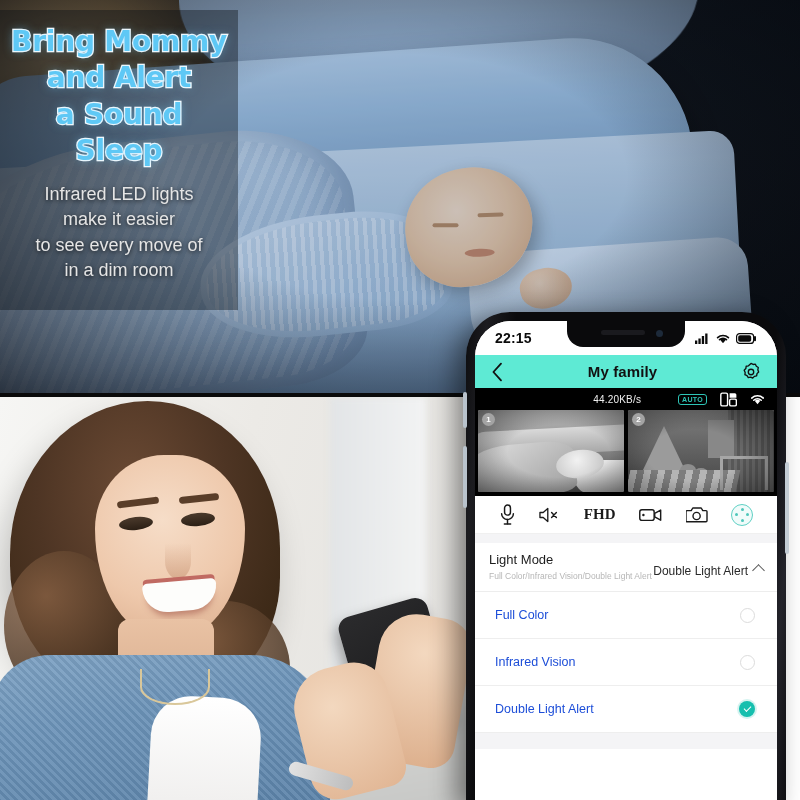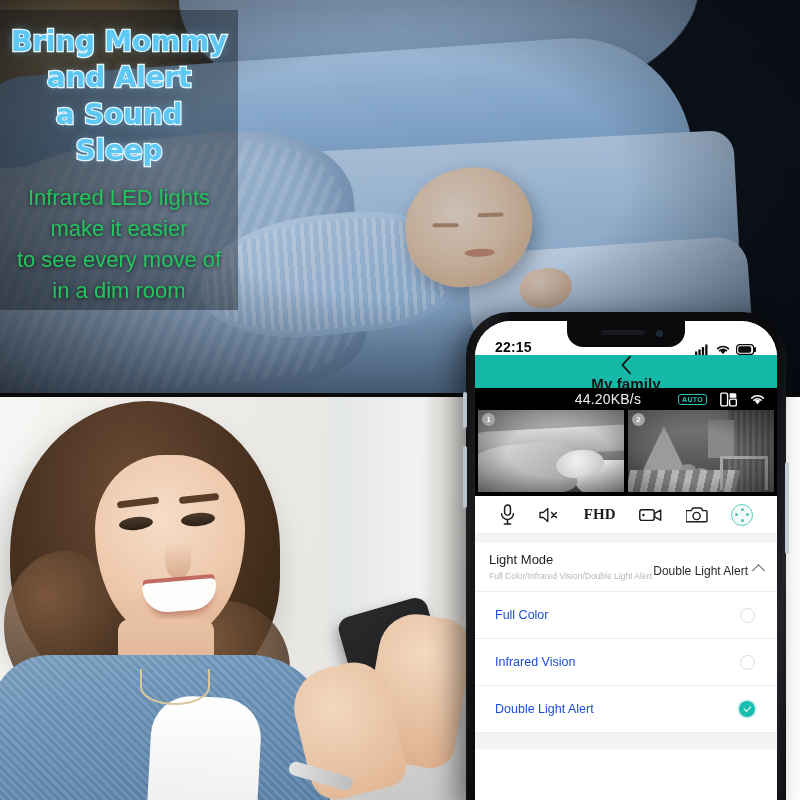--- a/index.html
+++ b/index.html
@@ -111,23 +111,23 @@
     color: #5ec8f5;
     letter-spacing: -0.2px;
     -webkit-text-stroke: 2.6px #ffffff;
     paint-order: stroke fill;
     text-shadow: 0 0 10px rgba(110,200,245,.55);
   }
   .subline {
     margin-top: 12px;
     font-family: "Liberation Sans", sans-serif;
     font-weight: 400;
-    font-size: 22px;
+    font-size: 18px;
     line-height: 1.42;
-    color: #22c55e;
+    color: #e5e5e5;
     text-shadow: 0 1px 4px rgba(0,0,0,.75);
   }
 
   
   .photo-bottom {
     position: absolute; left: 0; top: 397px; width: 472px; height: 403px;
     overflow: hidden; background: #f2f2f0;
   }
   .room-bg { position:absolute; inset:0;
     background: linear-gradient(105deg,#f6f6f4 0%, #eceae6 45%, #e3e2df 100%); }
@@ -206,47 +206,47 @@
   .phone-metal-r { position:absolute; right:-3px; top: 150px; width: 4px; height: 92px; background:#c3ccd4; border-radius:2px; }
   .screen {
     position: relative; width: 100%; height: 100%;
     border-radius: 36px 36px 0 0;
     background: #ffffff; overflow: hidden;
   }
 
   
   .status-bar {
     position: relative; height: 34px; background:#ffffff;
-    display:flex; align-items:flex-end; justify-content: space-between;
+    display:flex; align-items:center; justify-content: space-between;
     padding: 0 20px;
   }
   .status-time { font-size: 14px; font-weight: 600; color:#0b0b0b; letter-spacing: .2px; }
   .status-right { display:flex; align-items:center; gap: 6px; }
   .notch {
     position:absolute; left: 50%; top: 0; transform: translateX(-50%);
     width: 118px; height: 26px; background:#0a0a0c; border-radius: 0 0 16px 16px;
   }
   .notch-cam { position:absolute; right: 22px; top: 9px; width: 7px; height: 7px;
     border-radius:50%; background:#1d2a3a; }
   .notch-speaker { position:absolute; left: 34px; top: 9px; width: 44px; height: 5px;
     border-radius: 3px; background:#1a1a1e; }
 
   
   .nav-bar {
-    height: 33px; background:#14b8a6; display:flex; align-items:center;
-    padding: 0 16px; justify-content: space-between; flex-direction: column;
+    height: 33px; background:#5eead4; display:flex; align-items:center;
+    padding: 0 16px; justify-content: space-between;
   }
   .nav-title { font-size: 15px; font-weight: 700; color:#111; letter-spacing:.1px; }
 
   
   .video-header {
     height: 22px; background:#000; display:flex; align-items:center;
     justify-content: flex-end; gap: 13px; padding: 0 12px;
   }
-  .kbps { font-size: 14px; color:#f0f0f0; letter-spacing:.2px; margin-right: 24px; }
+  .kbps { font-size: 10px; color:#f0f0f0; letter-spacing:.2px; margin-right: 24px; }
   .auto-badge {
     font-size: 7px; font-weight: 700; color:#2ec4b6; border:1px solid #2ec4b6;
     border-radius: 3px; padding: 1px 3px; letter-spacing:.3px;
   }
 
   
   .cam-grid { height: 86px; background:#000; display:flex; gap: 4px; padding: 0 3px 4px 3px; }
   .cam {
     position: relative; flex: 1; overflow: hidden; border-radius: 2px;
     background: linear-gradient(180deg,#9a9a9a,#3a3a3a);

